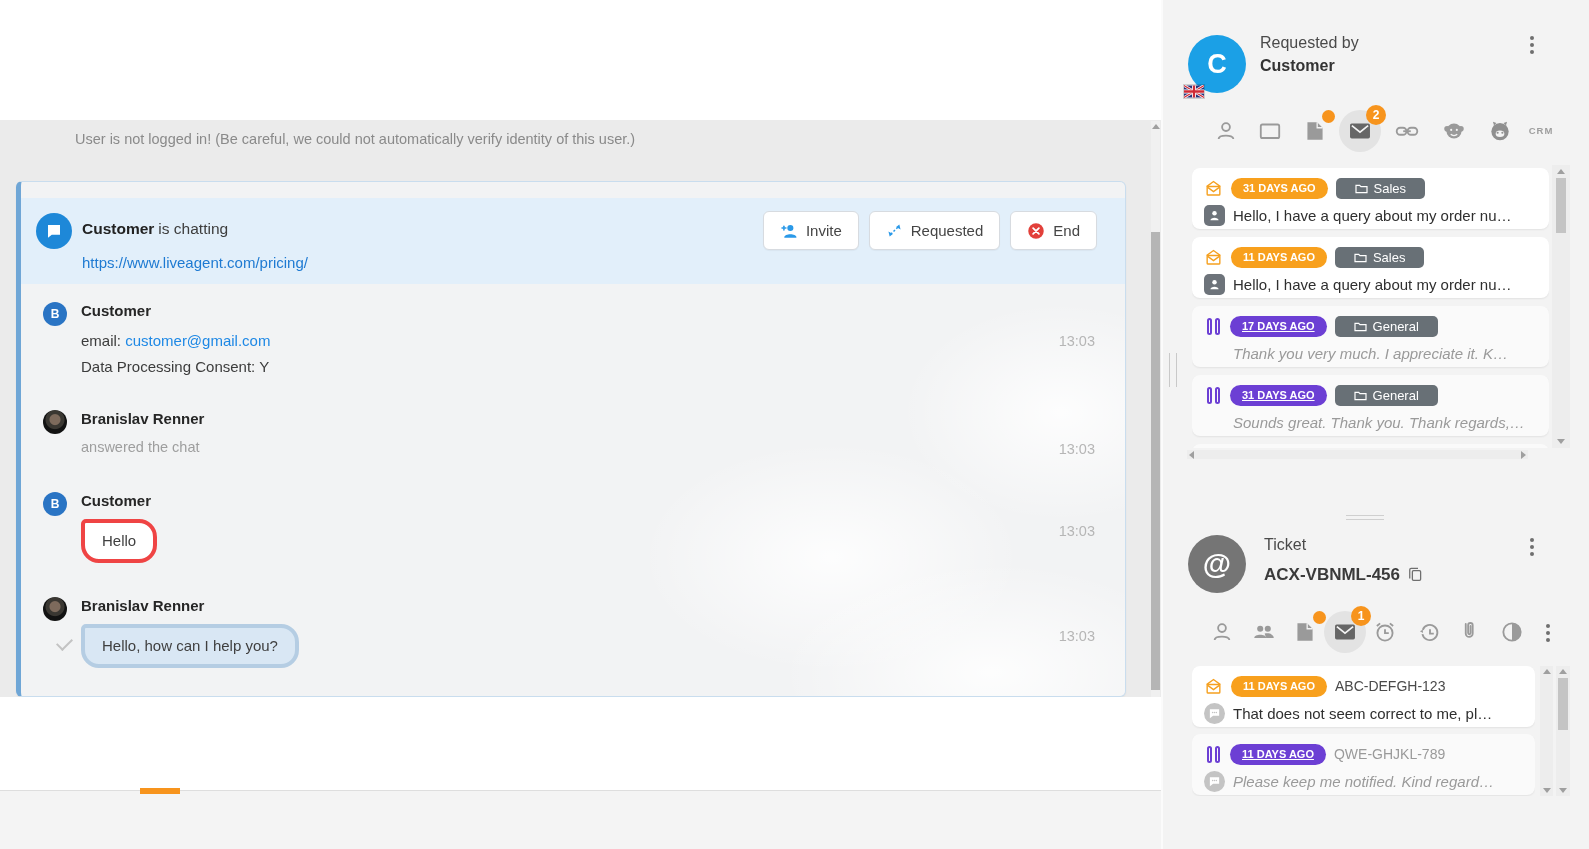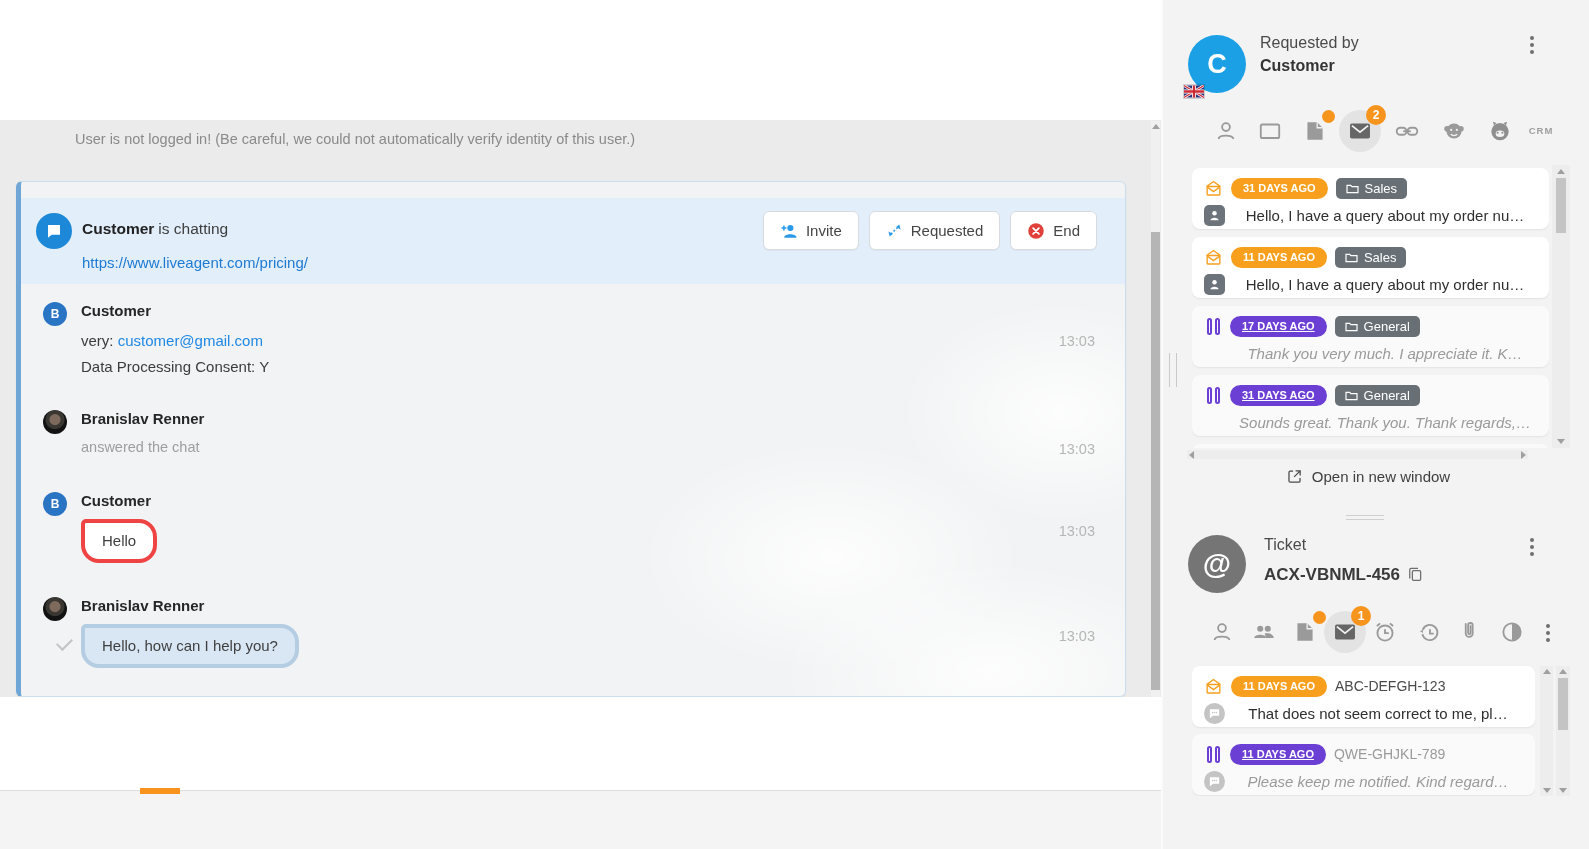--- a/index.html
+++ b/index.html
@@ -81,28 +81,28 @@
 
   .iconrow .ico{position:absolute;width:26px;height:26px;margin-left:-13px;cursor:pointer;}
   .sel-circle{position:absolute;width:42px;height:42px;margin-left:-21px;border-radius:50%;background:#e3e3e3;}
   .badge{position:absolute;width:20px;height:20px;border-radius:50%;background:#f7941d;color:#fff;
          font-size:12px;font-weight:bold;display:flex;align-items:center;justify-content:center;}
   .dot-badge{position:absolute;width:13px;height:13px;border-radius:50%;background:#f7941d;}
   .crm{font-size:9.5px;font-weight:bold;letter-spacing:1px;color:#9e9e9e;line-height:26px;text-align:center;width:34px;margin-left:-17px!important;}
 
   .tlist{position:absolute;overflow:hidden;}
   .tcard{position:absolute;left:0;width:357px;height:61px;background:#fff;border-radius:8px;
-         box-shadow:0 1px 2px rgba(0,0,0,.07);cursor:pointer;box-sizing:border-box;padding:9px 12px;text-align:center;}
+         box-shadow:0 1px 2px rgba(0,0,0,.07);cursor:pointer;box-sizing:border-box;padding:9px 12px;}
   .tcard.read{background:#fafafa;}
   .trow1{display:flex;align-items:center;gap:8px;height:22px;}
   .trow2{display:flex;align-items:center;gap:8px;margin-top:5px;height:22px;}
   .age-pill{height:21px;line-height:21px;padding:0 12px;border-radius:11px;background:#f8a01d;
             color:#fff;font-size:11px;font-weight:bold;white-space:nowrap;}
   .age-pill.purple{background:#6c3fd4;text-decoration:underline;}
-  .dept-pill{height:21px;display:flex;align-items:center;gap:6px;padding:0 10px;border-radius:5px;
+  .dept-pill{height:21px;display:flex;align-items:center;gap:6px;padding:0 19px;border-radius:5px;
              background:#687076;color:#fff;font-size:13px;}
   .tcode{font-size:14px;color:#4a4a4a;}
   .tcode.read{color:#9a9a9a;}
   .tmsg{font-size:15px;color:#2f2f2f;white-space:nowrap;overflow:hidden;text-overflow:ellipsis;flex:1;}
   .tcard.read .tmsg{color:#9a9a9a;font-style:italic;}
   .person-badge{width:21px;height:21px;border-radius:5px;background:#6d737a;flex:none;
                 display:flex;align-items:center;justify-content:center;}
   .chat-badge{width:21px;height:21px;border-radius:50%;background:#c4c4c4;flex:none;
               display:flex;align-items:center;justify-content:center;}
   .pause-ico{display:flex;gap:3px;width:18px;flex:none;justify-content:center;}
@@ -174,21 +174,21 @@
         </div>
 
         <div class="messages">
 
           <div class="msg">
             <div class="avatar letter">B</div>
             <div class="name">Customer</div>
             <div class="time">13:03</div>
             <div class="lines">
               <div class="line">
-                <span>very:</span>
+                <span>email:</span>
                 <a>customer@gmail.com</a>
               </div>
               <div class="line">Data Processing Consent: Y</div>
             </div>
           </div>
 
           <div class="msg" style="margin-bottom:36px;">
             <div class="avatar photo"></div>
             <div class="name">Branislav Renner</div>
             <div class="time">13:03</div>
@@ -406,27 +406,20 @@
       <span class="arr tri up" style="top:4px;"></span>
       <div class="sbthumb" style="left:4px;top:13px;width:10px;height:55px;"></div>
       <span class="arr tri down" style="bottom:4px;"></span>
     </div>
 
     <div class="sbtrack" style="left:24px;top:450px;width:341px;height:9px;">
       <span class="tri left" style="position:absolute;left:2px;top:50%;transform:translateY(-50%);"></span>
       <span class="tri right" style="position:absolute;right:2px;top:50%;transform:translateY(-50%);"></span>
     </div>
 
-    <div class="open-link">
-      <svg width="17" height="17" viewBox="0 0 24 24">
-        <path d="M10 4.5 H6 A1.8 1.8 0 0 0 4.2 6.3 v12 A1.8 1.8 0 0 0 6 20 h12 a1.8 1.8 0 0 0 1.8-1.8 V14" stroke="#4a4a4a" stroke-width="1.8" fill="none"></path>
-        <path d="M13.5 4 H20 V10.5 M20 4 L11.5 12.5" stroke="#4a4a4a" stroke-width="1.8" fill="none"></path>
-      </svg>
-      <span>Open in new window</span>
-    </div>
 
     <div class="list-handle">
         <i></i>
         <i></i>
       </div>
 
     <div class="sb-avatar gray">@</div>
     <div class="ticket-label">Ticket</div>
     <div class="ticket-code">ACX-VBNML-456</div>
     <div class="copy-btn">

